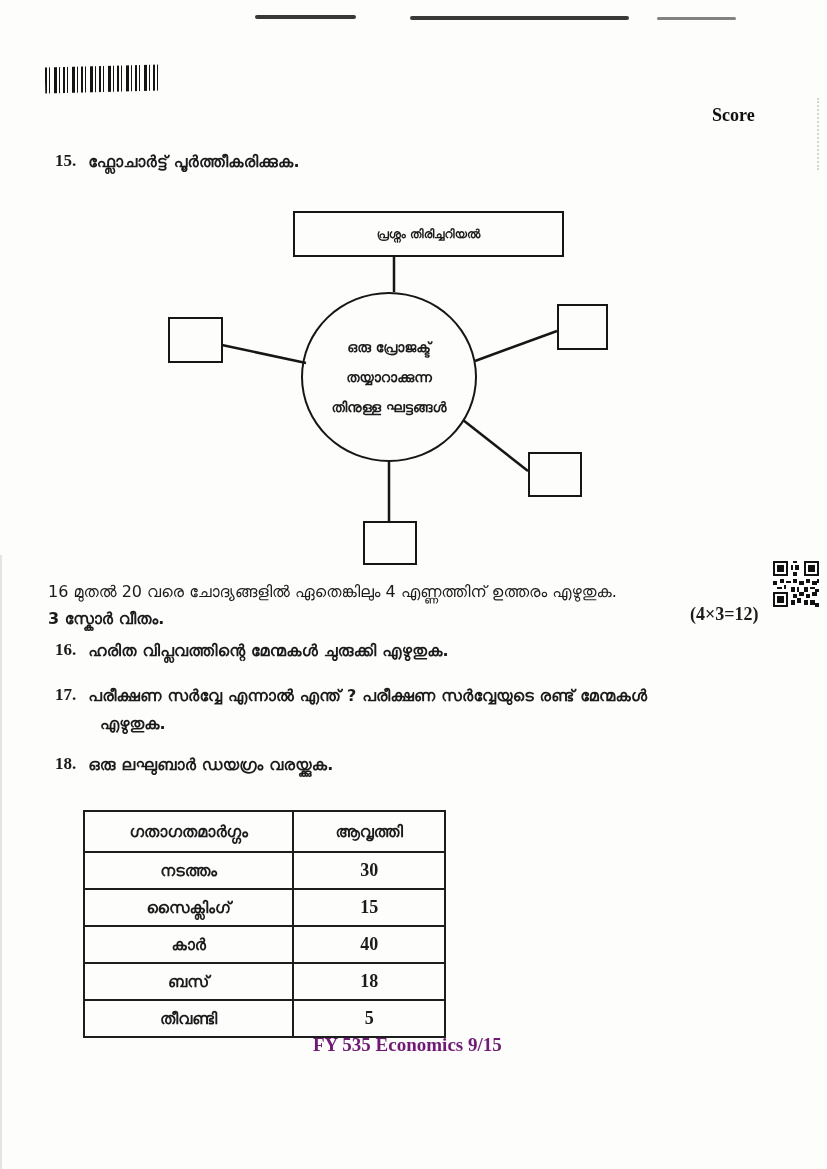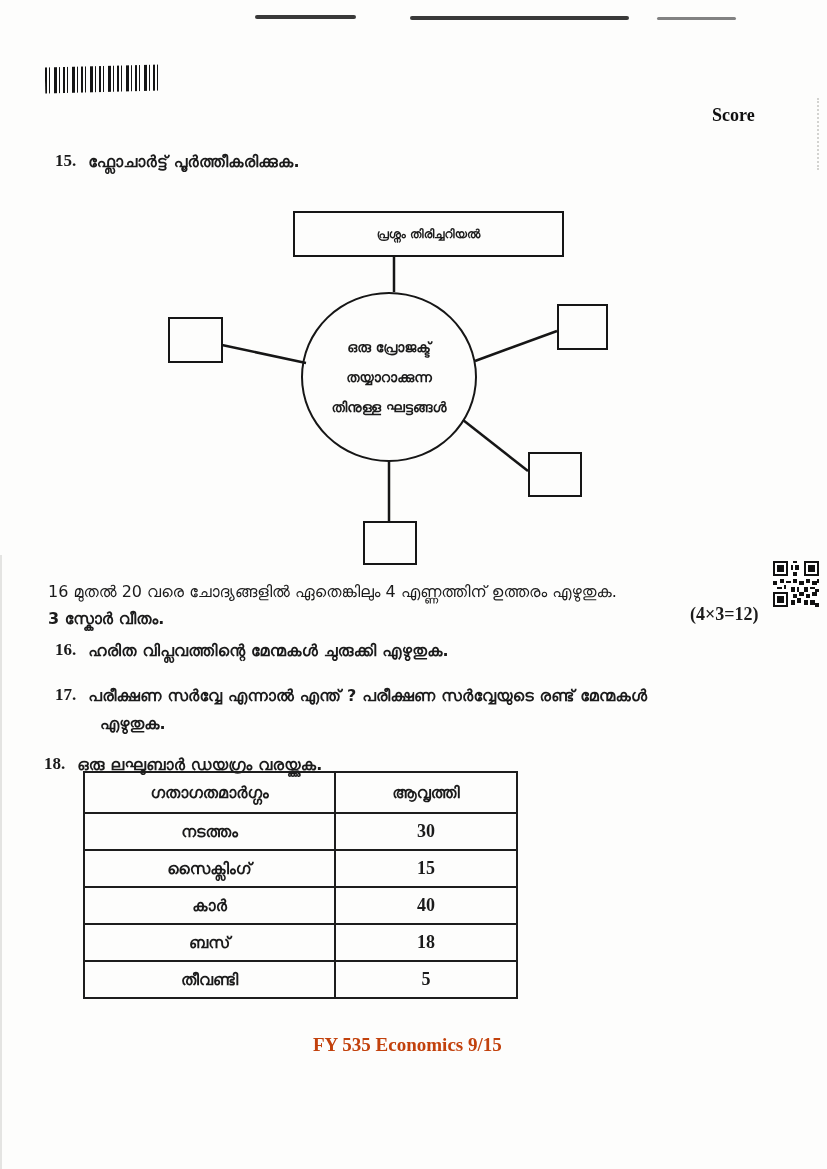--- a/index.html
+++ b/index.html
@@ -36,21 +36,21 @@
     position: absolute; left: 712px; top: 105px;
     font-family: "Liberation Serif", serif; font-weight: bold; font-size: 18px; color: #111;
   }
   .q-row { position: absolute; display: flex; gap: 12px; align-items: center; }
   .q-num { font-family: "Liberation Serif", serif; font-weight: bold; font-size: 17px; flex: 0 0 auto; }
   .q-text { font-size: 16px; font-weight: 600; letter-spacing: .2px; }
   .q15 { left: 55px; top: 151px; }
   .q16 { left: 55px; top: 640px; }
   .q17 { left: 55px; top: 685px; width: 620px; }
   .q17b { position: absolute; left: 100px; top: 714px; font-size: 16px; font-weight: 600; }
-  .q18 { left: 44px; top: 754px; }
+  .q18 { left: 55px; top: 754px; }
   
   .instr1 { position: absolute; left: 48px; top: 582px; font-size: 16px; font-weight: 400; width: 600px; }
   .instr2 { position: absolute; left: 48px; top: 609px; font-size: 16px; font-weight: 800; }
   .marks  { position: absolute; left: 690px; top: 604px; font-family: "Liberation Serif", serif; font-weight: bold; font-size: 18px; }
   .qr { position: absolute; left: 770px; top: 561px; width: 52px; height: 46px; }
   
   .fc-box {
     position: absolute; border: 2.5px solid #161616; background: transparent;
   }
   .fc-topbox {
@@ -65,35 +65,35 @@
     text-align: center; font-size: 14px; font-weight: 600; line-height: 1.0;
   }
   .fc-circle span { display: block; margin: 8px 0; }
   .fc-leftbox   { left: 168px; top: 317px; width: 55px;  height: 46px; }
   .fc-rightbox  { left: 557px; top: 304px; width: 51px;  height: 46px; }
   .fc-brbox     { left: 528px; top: 452px; width: 54px;  height: 45px; }
   .fc-bottombox { left: 363px; top: 521px; width: 54px;  height: 44px; }
   .fc-lines { position: absolute; left: 0; top: 0; width: 827px; height: 600px; pointer-events: none; }
   
   .freq-table {
-    position: absolute; left: 83px; top: 771px; width: 435px;
+    position: absolute; left: 83px; top: 810px; width: 363px;
     border-collapse: collapse;
   }
   .freq-table th, .freq-table td {
     border: 2.2px solid #1d1d1d;
     text-align: center; vertical-align: middle;
   }
   .freq-table th { height: 41px; font-size: 16px; font-weight: 800; }
   .freq-table td { height: 37px; }
   .freq-table td.cat { font-size: 16px; font-weight: 600; width: 58%; }
   .freq-table td.val { font-family: "Liberation Serif", serif; font-size: 18px; font-weight: 600; width: 42%; }
   
   .footer {
     position: absolute; left: 313px; top: 1034px;
-    font-family: "Liberation Serif", serif; font-weight: bold; font-size: 19px; color: #c2410c;
+    font-family: "Liberation Serif", serif; font-weight: bold; font-size: 19px; color: #701a75;
   }
 </style>
 </head>
 <body>
 
 <div class="page">
 
   <div class="scan-seg seg1"></div>
   <div class="scan-seg seg2"></div>
   <div class="scan-seg seg3"></div>

